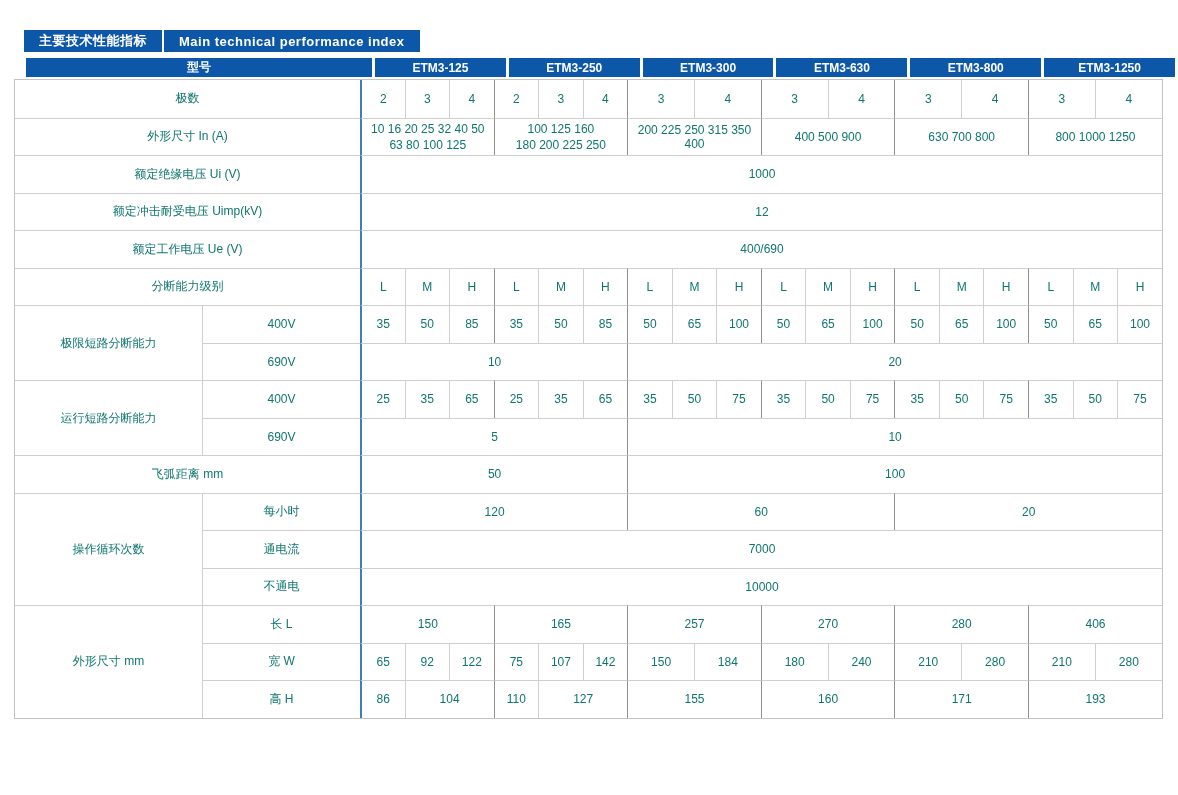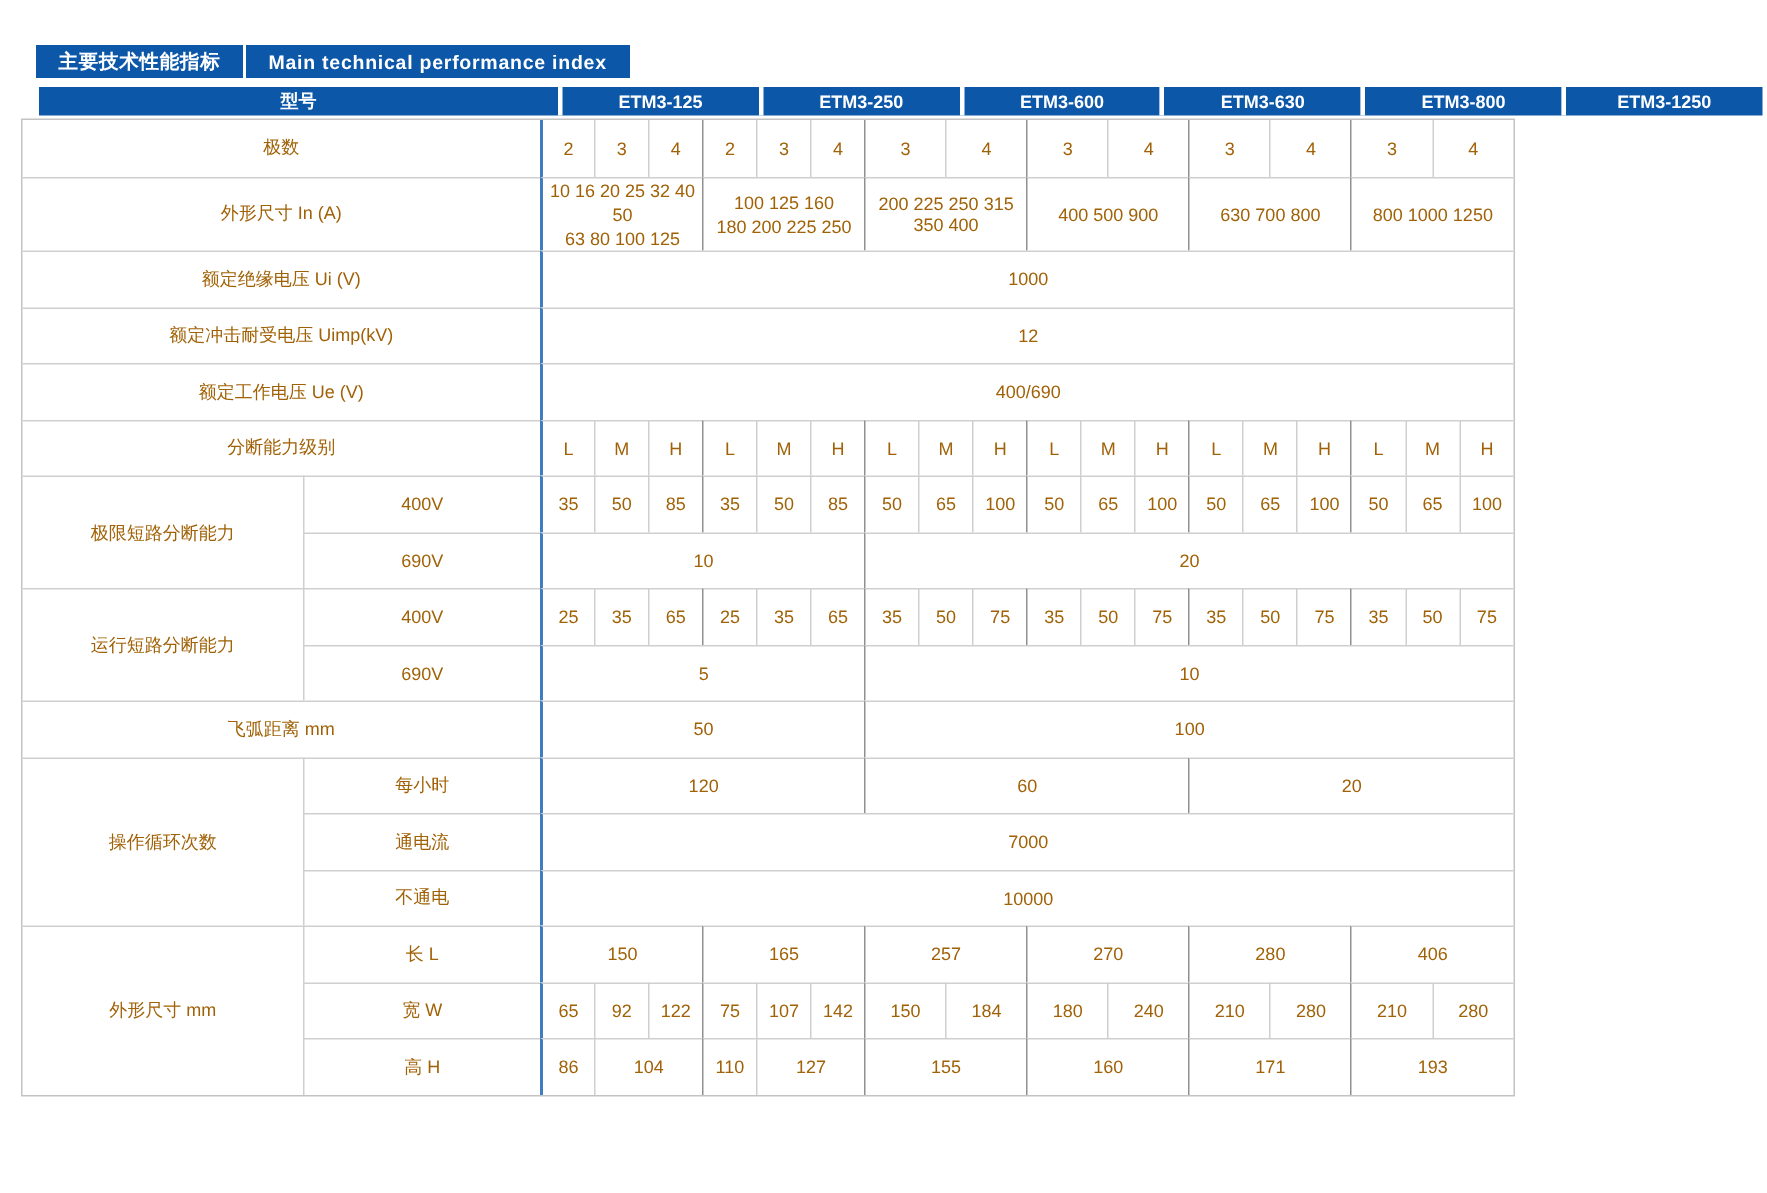--- a/index.html
+++ b/index.html
@@ -14,22 +14,22 @@
 
   
   .header-row{position:absolute;left:14px;top:58px;width:1149px;height:19px;display:flex;margin-left:12px;}
   .hcell{background:#0c57a8;color:#fff;font-weight:bold;font-size:12px;
          display:flex;align-items:center;justify-content:center;box-sizing:border-box;flex:0 0 auto;}
   .hcell.model-label{width:346px;}
   .hcell.model{width:133.83px;border-left:3px solid #fff;}
 
   
   .table-wrap{position:absolute;left:14px;top:79px;}
-  table.spec{width:996px;table-layout:fixed;border-collapse:separate;border-spacing:0;
-             border:1px solid #c3c3c3;font-size:12px;color:#a16207;}
+  table.spec{width:1149px;table-layout:fixed;border-collapse:separate;border-spacing:0;
+             border:1px solid #c3c3c3;font-size:12px;color:#0f766e;}
   col.cl{width:187px;} col.cs{width:158px;}
   tr{height:37.5px;}
   td{border-left:1px solid #cfcfcf;border-top:1px solid #cfcfcf;padding:0 2px;
      text-align:center;vertical-align:middle;overflow:hidden;}
   tr.rt td{border-top:none;}
   td.first{border-left:none;}
   td.bl{border-left:2px solid #3f7cc0;}
   td.g{border-left-color:#909090;}
   td.pre{white-space:pre-line;line-height:1.35;}
 </style>
@@ -41,21 +41,21 @@
   <div class="title-bar">
     <span class="title-zh">主要技术性能指标</span>
     <span class="title-divider"></span>
     <span class="title-en">Main technical performance index</span>
   </div>
 
   <div class="header-row">
     <div class="hcell model-label">型号</div>
     <div class="hcell model">ETM3-125</div>
     <div class="hcell model">ETM3-250</div>
-    <div class="hcell model">ETM3-600</div>
+    <div class="hcell model">ETM3-300</div>
     <div class="hcell model">ETM3-630</div>
     <div class="hcell model">ETM3-800</div>
     <div class="hcell model">ETM3-1250</div>
   </div>
 
   <div class="table-wrap">
     <table class="spec">
       <colgroup>
         <col class="cl">
           <col class="cs">

